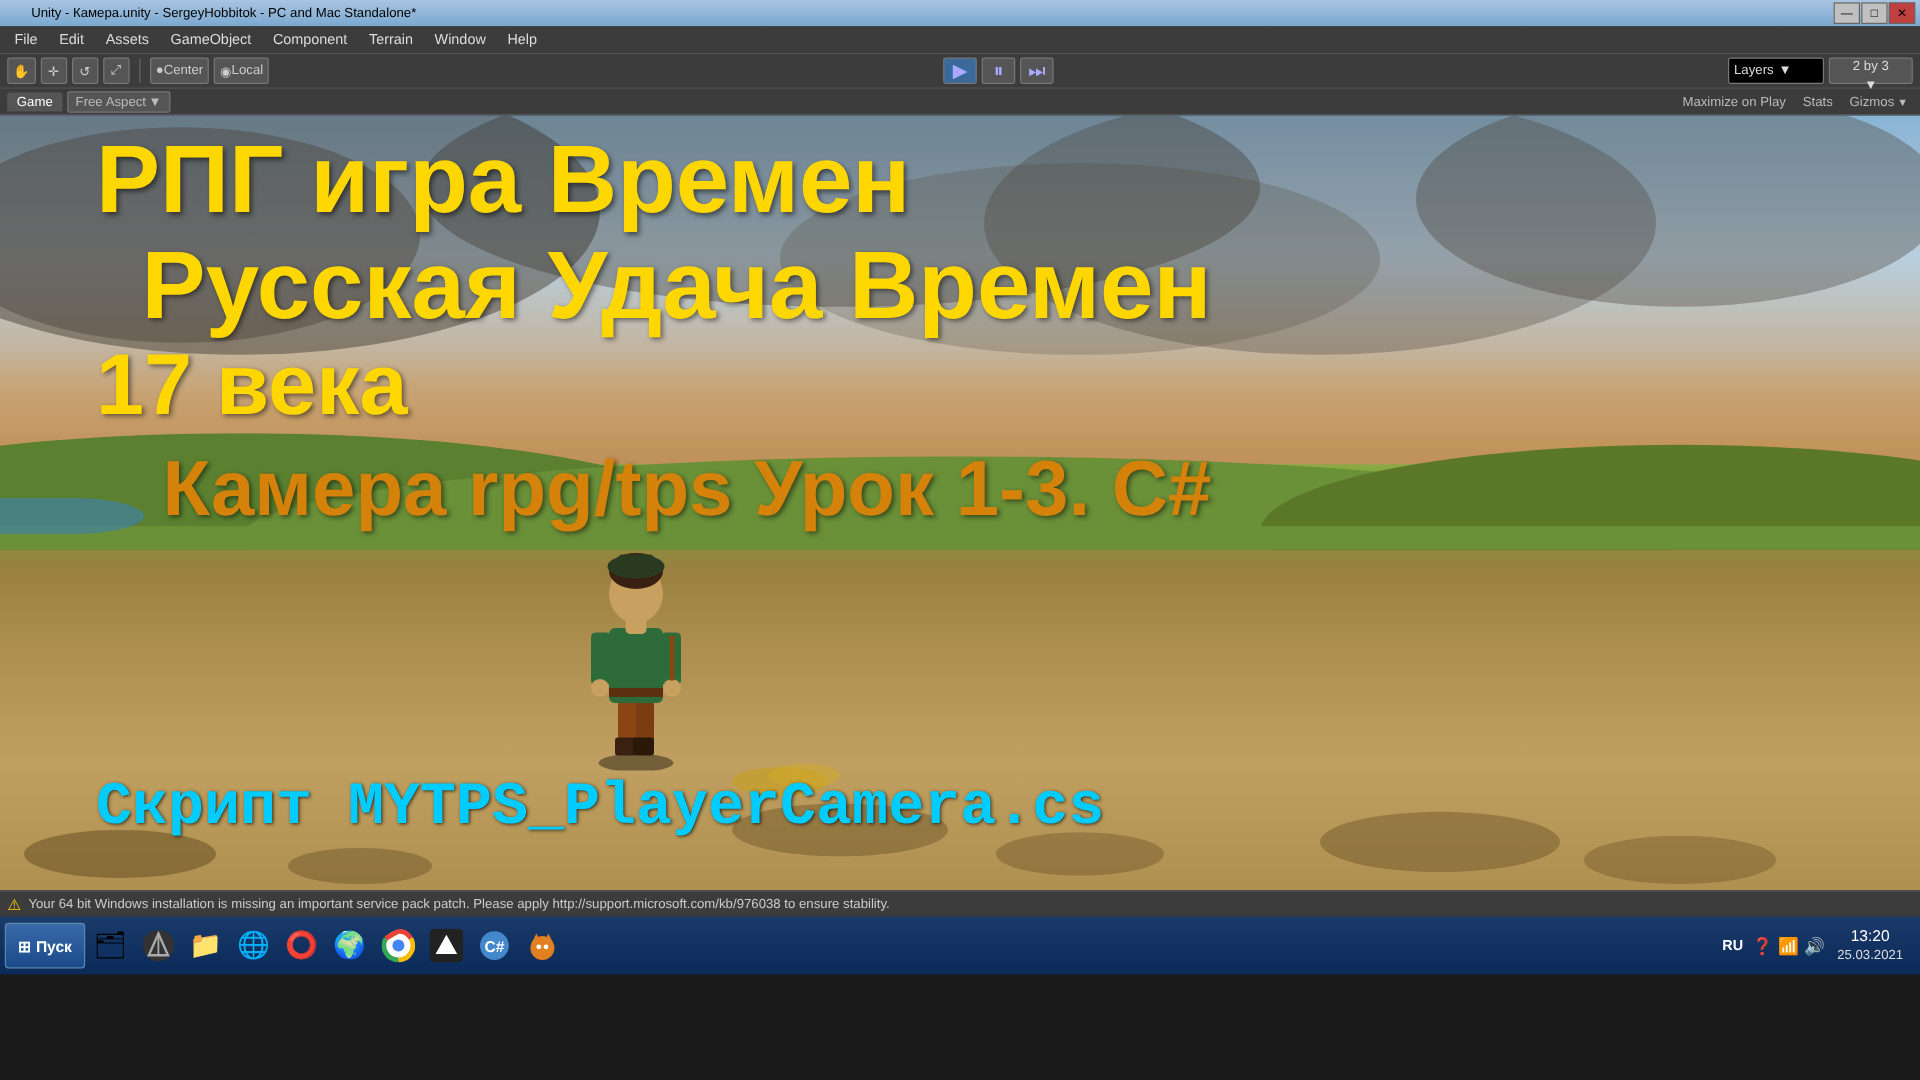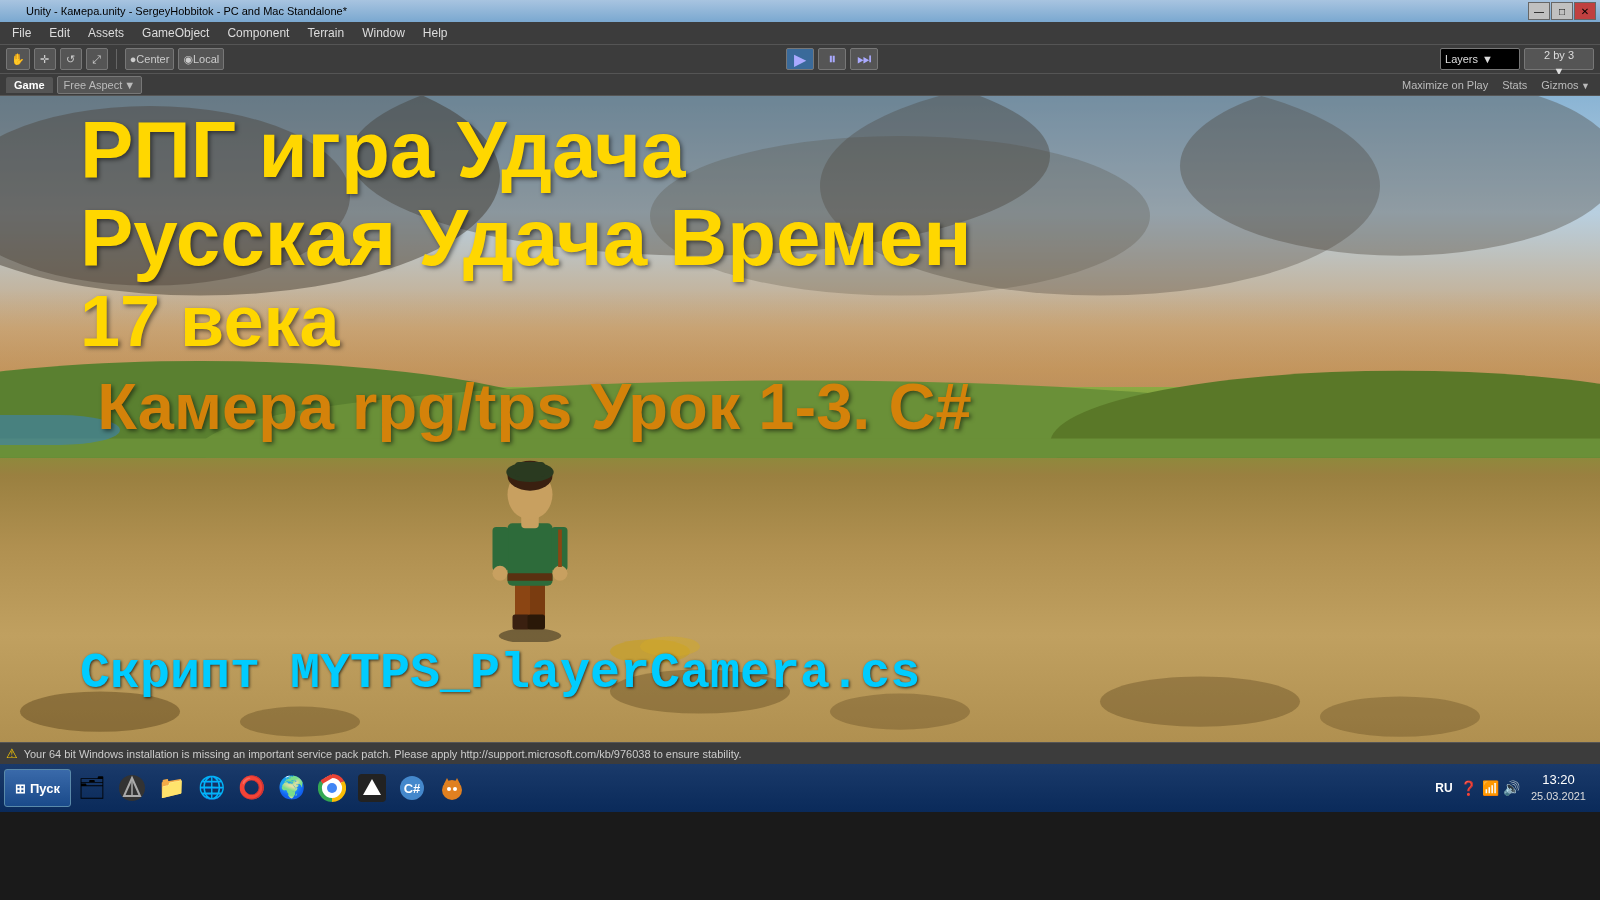--- a/index.html
+++ b/index.html
@@ -161,21 +161,20 @@
       z-index: 100;
       border-bottom: 1px solid #555;
     }
     .panel-tab {
       font-size: 11px;
       color: #bbb;
       padding: 2px 8px;
       background: #4a4a4a;
       border-radius: 2px 2px 0 0;
       cursor: pointer;
-      font-weight: bold;
     }
     .panel-tab.active {
       color: #fff;
       background: #555;
     }
     #free-aspect {
       font-size: 11px;
       color: #bbb;
       padding: 2px 6px;
       background: #555;
@@ -243,20 +242,21 @@
       font-family: Arial, sans-serif;
       line-height: 1.1;
     }
     #game-title-line2 {
       font-size: 80px;
       font-weight: bold;
       color: #ffd700;
       text-shadow: 2px 2px 4px rgba(0,0,0,0.5);
       font-family: Arial, sans-serif;
       line-height: 1.1;
+      margin-left: 38px;
     }
     #game-title-line3 {
       font-size: 72px;
       font-weight: bold;
       color: #ffd700;
       text-shadow: 2px 2px 4px rgba(0,0,0,0.5);
       font-family: Arial, sans-serif;
       line-height: 1.1;
     }
     #game-subtitle {
@@ -505,21 +505,21 @@
 
     <ellipse cx="40" cy="42" rx="18" ry="20" fill="#c8a060"></ellipse>
 
     <ellipse cx="40" cy="27" rx="18" ry="12" fill="#3a2010"></ellipse>
 
     <ellipse cx="40" cy="24" rx="19" ry="8" fill="#2a3a20"></ellipse>
     <rect x="28" y="16" width="24" height="12" fill="#2a3a20" rx="3"></rect>
   </svg>
 
   <div id="game-title-text">
-    <div id="game-title-line1">РПГ игра Удача</div>
+    <div id="game-title-line1">РПГ игра Времен</div>
     <div id="game-title-line2">Русская Удача Времен</div>
     <div id="game-title-line3">17 века</div>
     <div id="game-subtitle">Камера rpg/tps Урок 1-3. C#</div>
   </div>
 
   <div id="game-script-text">Скрипт MYTPS_PlayerCamera.cs</div>
 </div>
 
 <div id="warning-bar">
   <span id="warning-icon">⚠</span>

